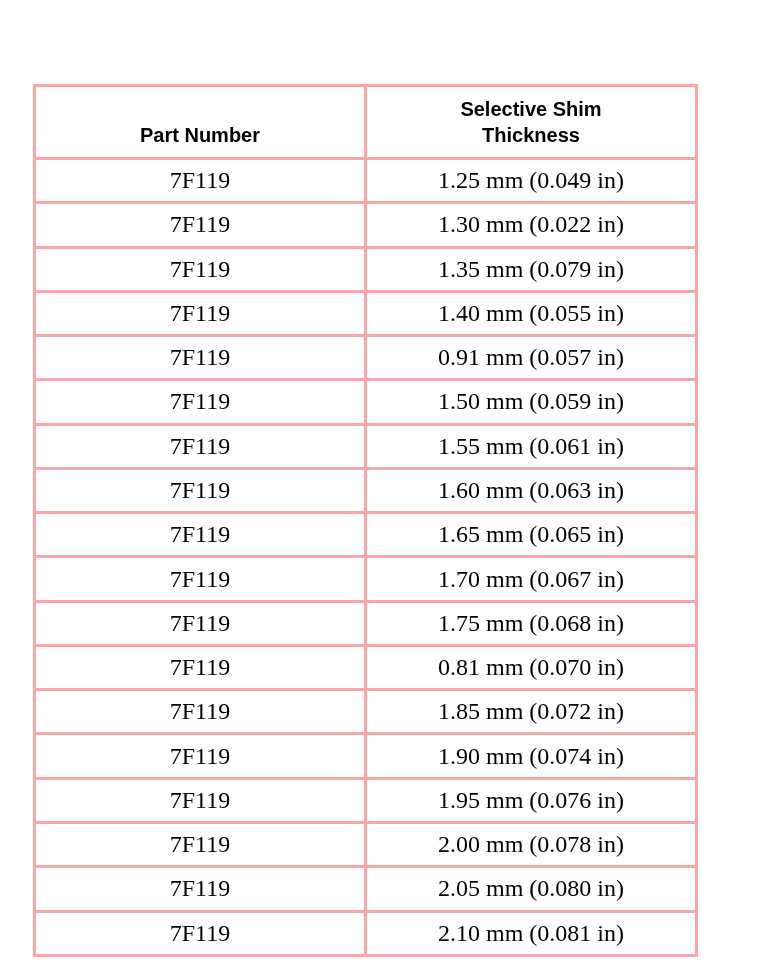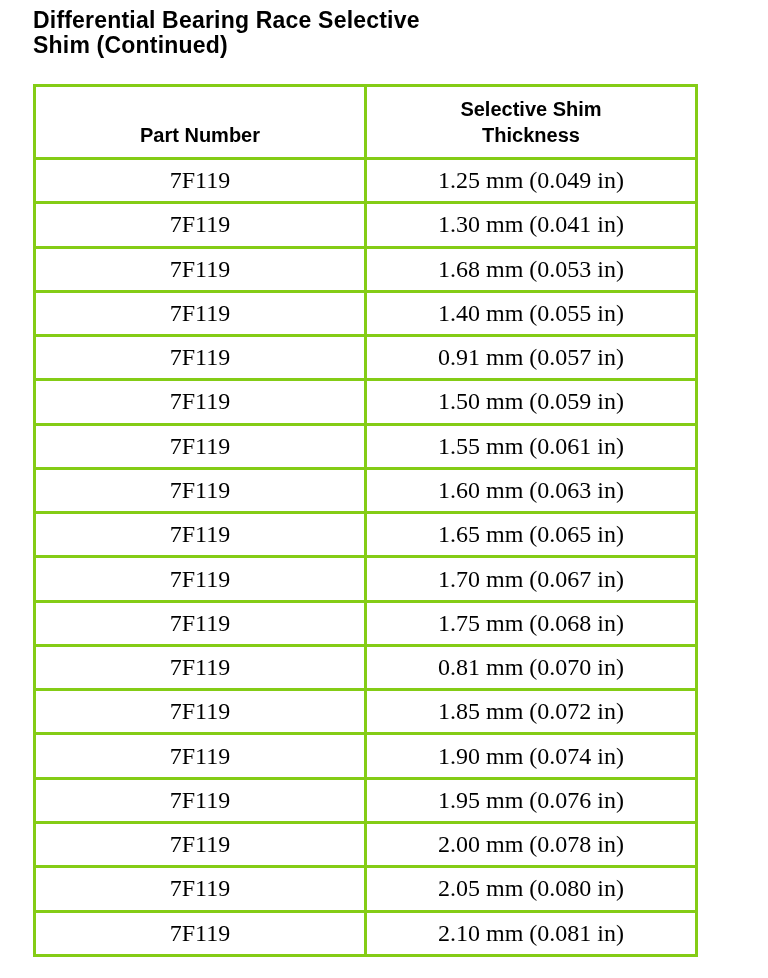--- a/index.html
+++ b/index.html
@@ -25,21 +25,21 @@
   table.shim-table {
     position: absolute;
     left: 33px;
     top: 84px;
     width: 665px;
     height: 873px;
     border-collapse: collapse;
     table-layout: fixed;
   }
   .shim-table th, .shim-table td {
-    border: 3px solid #84cc16;
+    border: 3px solid #fca5a5;
     padding: 0;
   }
   .shim-table thead tr { height: 73px; }
   .shim-table th {
     font-family: "Liberation Sans", sans-serif;
     font-size: 20px;
     font-weight: bold;
     text-align: center;
     line-height: 26px;
   }
@@ -56,43 +56,41 @@
     font-size: 24px;
     text-align: center;
     vertical-align: middle;
   }
 </style>
 </head>
 <body>
 
 <div class="page">
 
-  <div class="title">Differential Bearing Race Selective
-Shim (Continued)</div>
 
   <table class="shim-table">
     <thead>
       <tr>
         <th class="col-part">Part Number</th>
         <th class="col-thickness">Selective Shim
 Thickness</th>
       </tr>
     </thead>
     <tbody>
         <tr>
       <td>7F119</td>
       <td>1.25 mm (0.049 in)</td>
     </tr>
         <tr>
       <td>7F119</td>
-      <td>1.30 mm (0.041 in)</td>
+      <td>1.30 mm (0.022 in)</td>
     </tr>
         <tr>
       <td>7F119</td>
-      <td>1.68 mm (0.053 in)</td>
+      <td>1.35 mm (0.079 in)</td>
     </tr>
         <tr>
       <td>7F119</td>
       <td>1.40 mm (0.055 in)</td>
     </tr>
         <tr>
       <td>7F119</td>
       <td>0.91 mm (0.057 in)</td>
     </tr>
         <tr>

